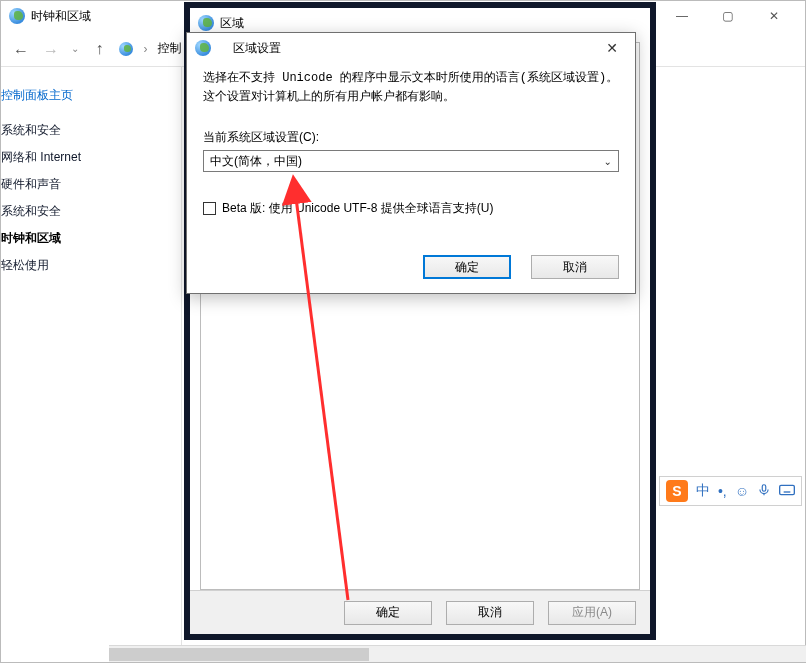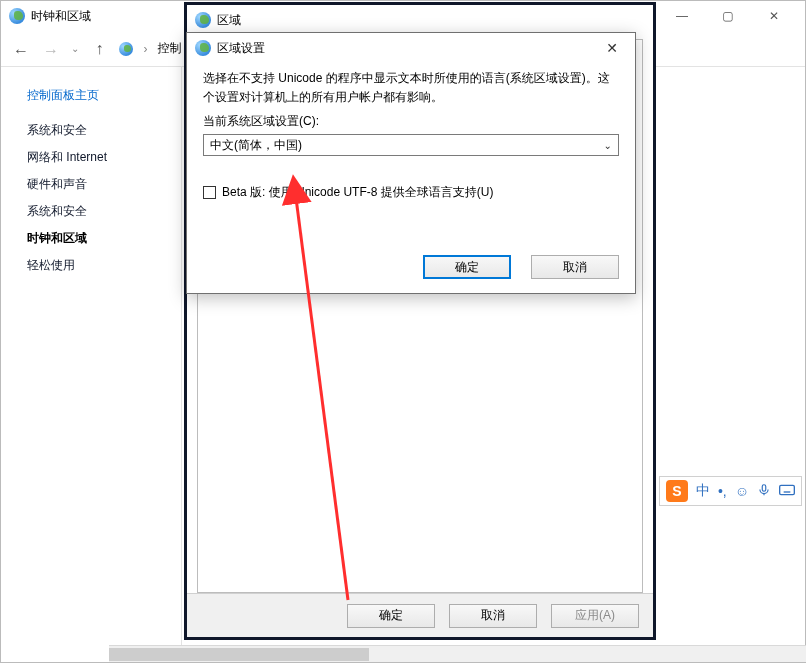--- a/index.html
+++ b/index.html
@@ -62,21 +62,21 @@
   }
   .arrow-btn.disabled { color:#bbb; }
   .chev { font-size:10px; color:#888; }
   .bc-sep { color:#888; }
   .out-body {
     flex:1;
     display:flex;
   }
   .leftcol {
     width: 180px;
-    padding: 20px 0 0 26px;
+    padding: 20px 0 0 0;
   }
   .cp-home {
     color:#0066cc;
     margin-bottom: 18px;
   }
   .cat-list a {
     display:block;
     color:#0f172a;
     text-decoration:none;
     margin-bottom: 10px;
@@ -91,21 +91,21 @@
     position:relative;
     background:#fff;
   }
 
   
   .sheet-window {
     position:absolute;
     left: 184px; top: 2px;
     width: 472px; height: 638px;
     background:#fff;
-    border:3px solid #0f172a;
+    border:6px solid #0f172a;
     display:flex;
     flex-direction:column;
   }
   .sheet-title {
     height:30px;
     display:flex;
     align-items:center;
     gap:6px;
     padding:0 8px;
   }
@@ -159,35 +159,35 @@
     left: 186px; top: 32px;
     width: 450px; height: 262px;
     background:#fff;
     border:1px solid #707070;
     display:flex; flex-direction:column;
     box-shadow: 0 4px 16px rgba(0,0,0,.25);
   }
   .modal-title {
     height:30px;
     display:flex; align-items:center;
-    padding:0 8px; gap:6px;
+    padding:0 8px; gap:22px;
   }
   .modal-close {
     margin-left:auto;
     width:30px; height:24px;
     display:flex; align-items:center; justify-content:center;
     font-size:14px; color:#333;
   }
   .modal-body {
     padding: 6px 16px 0 16px;
     flex:1;
     display:flex; flex-direction:column;
   }
-  .desc { line-height:1.6; }
-  .combo-label { margin-top: 6px; }
+  .desc { line-height:1.6;font-family:Liberation Mono, monospace; }
+  .combo-label { margin-top: 22px; }
   .combo {
     margin-top:4px;
     width:100%;
     height:22px;
     border:1px solid #7a7a7a;
     display:flex; align-items:center; justify-content:space-between;
     padding:0 6px;
     background:#fff;
   }
   .combo .caret {

